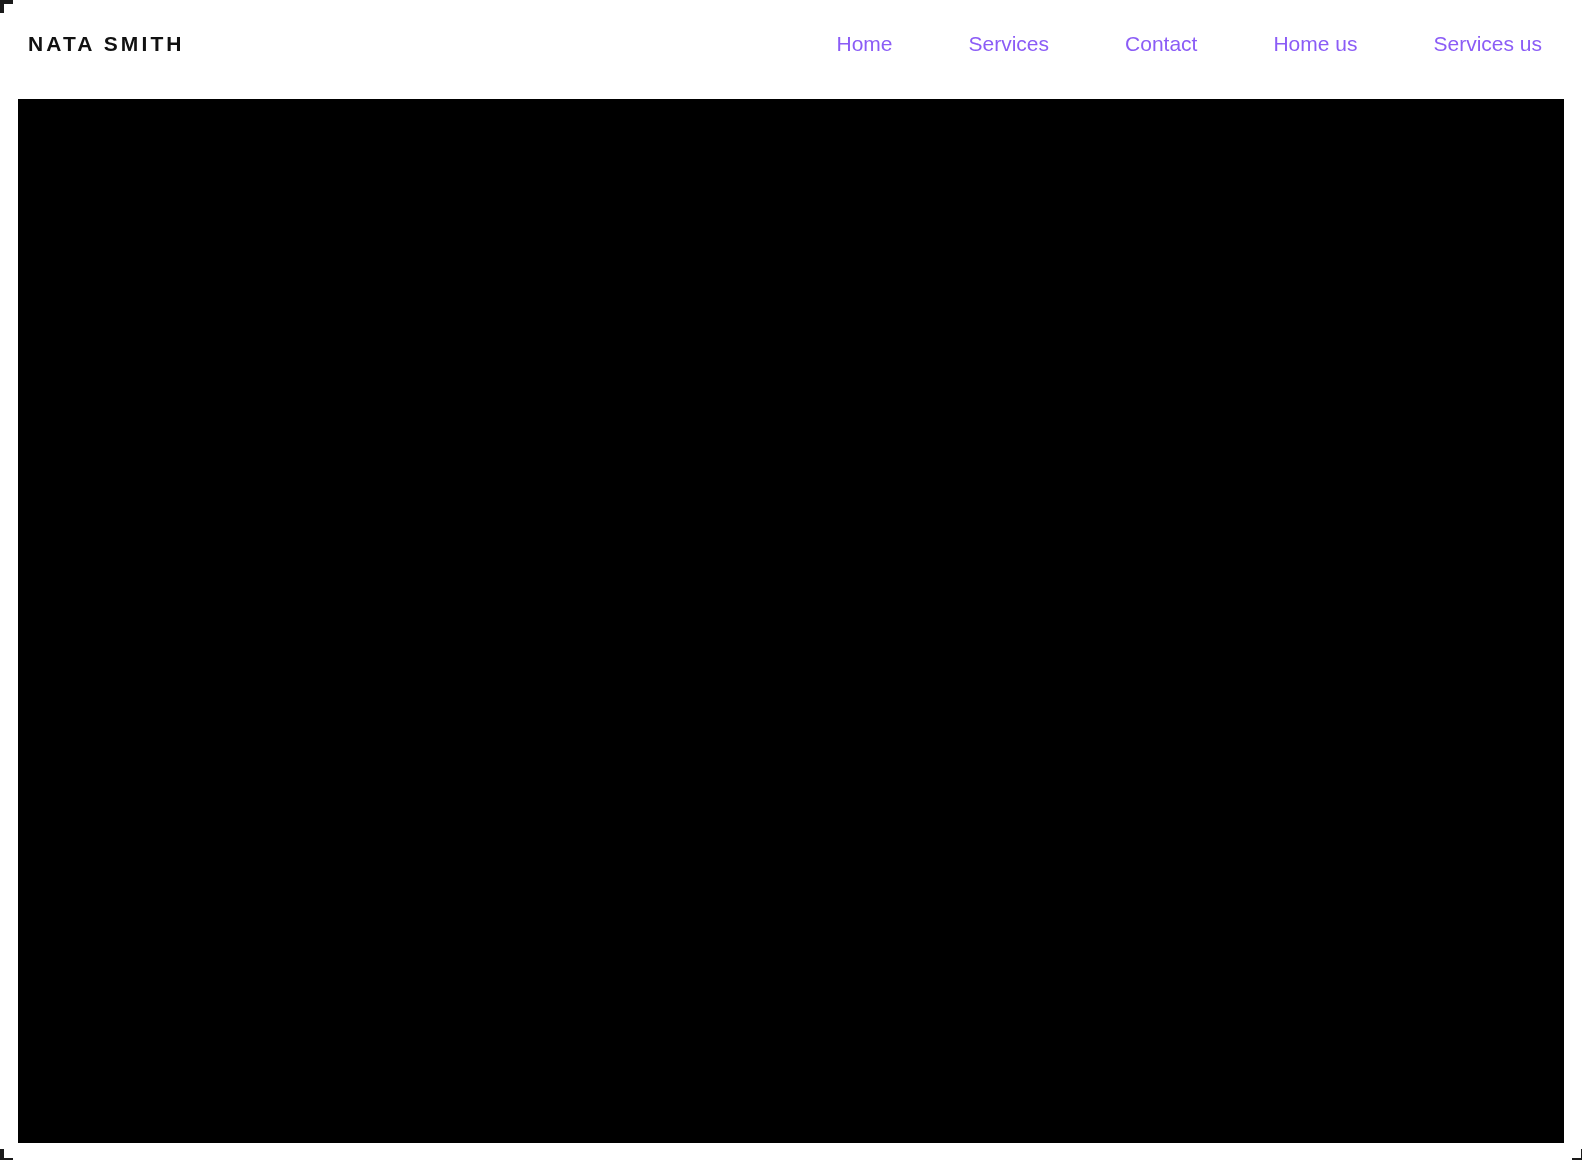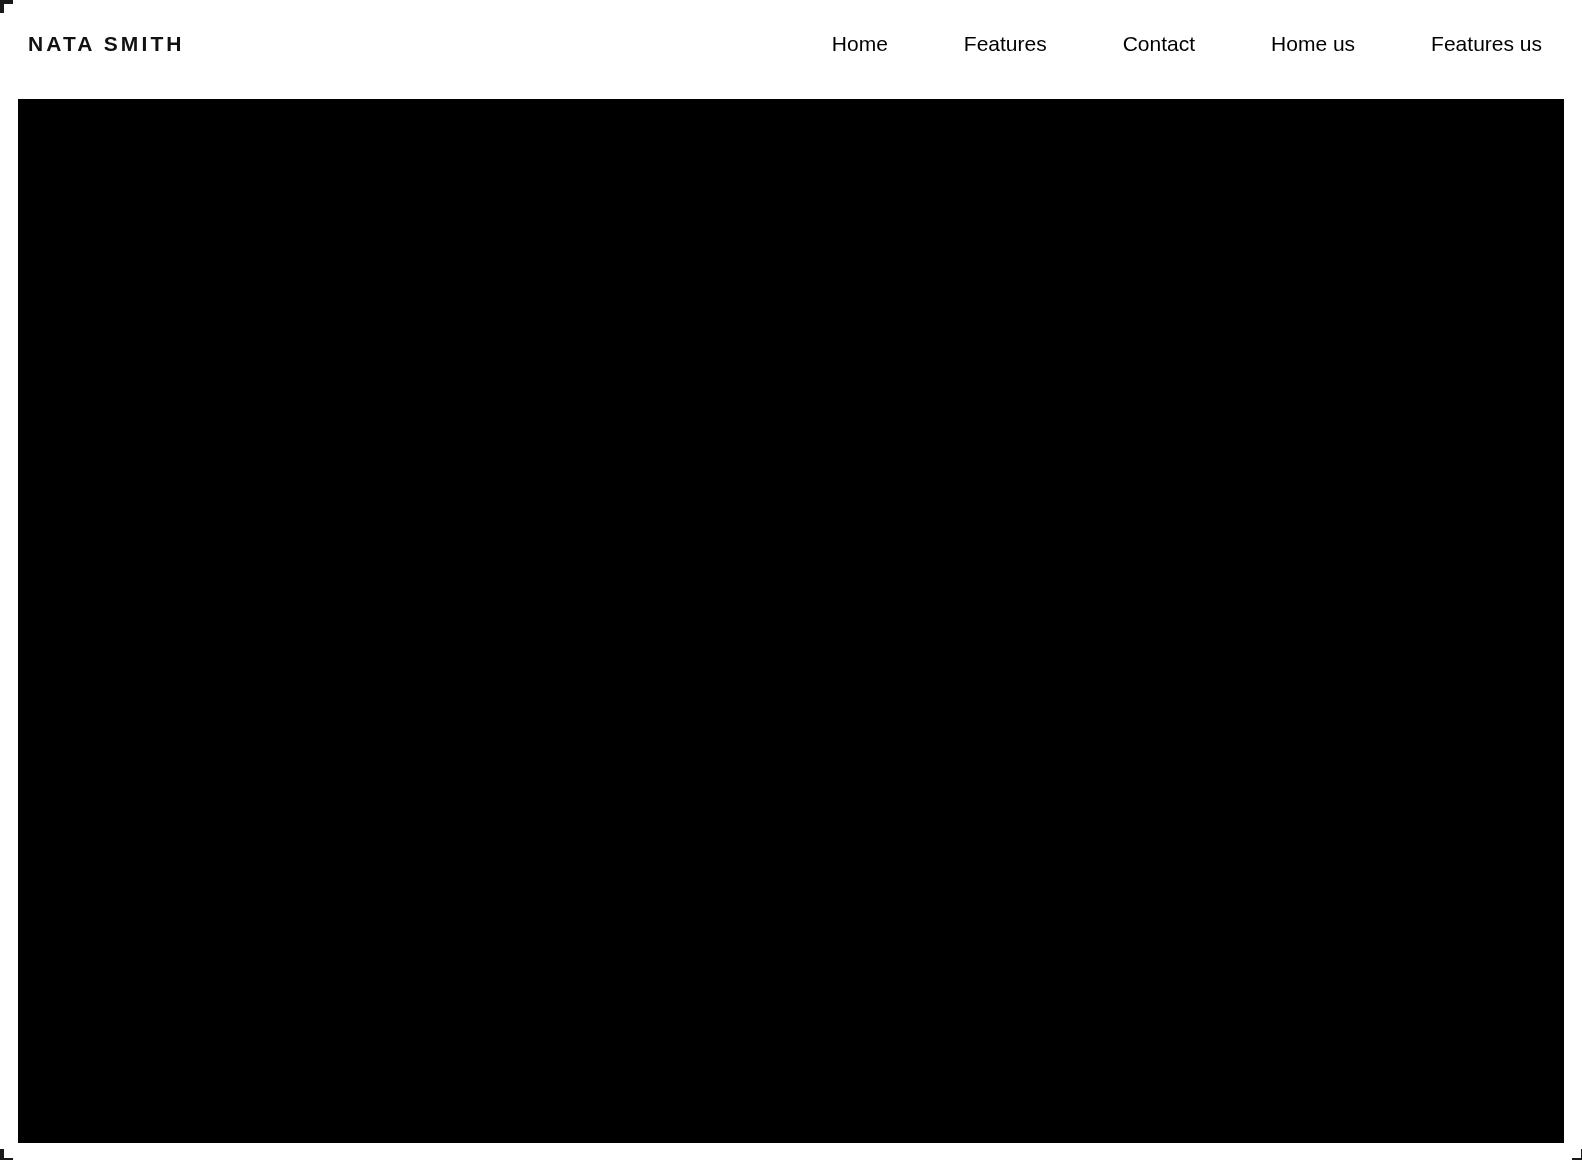--- a/index.html
+++ b/index.html
@@ -54,21 +54,21 @@
   .main-nav {
     display: flex;
     align-items: center;
     gap: 0px;
     margin-right: 0px;
   }
 
   .nav-item {
     font-size: 21px;
     font-weight: 400;
-    color: #000000;
+    color: #8b5cf6;
     line-height: 1;
     white-space: nowrap;
     text-decoration: none;
     padding: 6px 0;
     margin-left: 76px;
     cursor: pointer;
   }
   .nav-item:first-child { margin-left: 0; }
 
   
@@ -102,24 +102,24 @@
 </head>
 <body>
 
 <div class="page">
 
   <header class="site-header">
     <div class="brand">NATA SMITH</div>
 
     <nav class="main-nav">
       <a class="nav-item" href="#">Home</a>
-      <a class="nav-item" href="#">Features</a>
+      <a class="nav-item" href="#">Services</a>
       <a class="nav-item" href="#">Contact</a>
       <a class="nav-item" href="#">Home us</a>
-      <a class="nav-item" href="#">Features us</a>
+      <a class="nav-item" href="#">Services us</a>
     </nav>
   </header>
 
   <section class="hero">
     <div class="hero-media"></div>
   </section>
 
   <div class="corner-mark tl"></div>
   <div class="corner-mark bl"></div>
   <div class="corner-mark br"></div>

